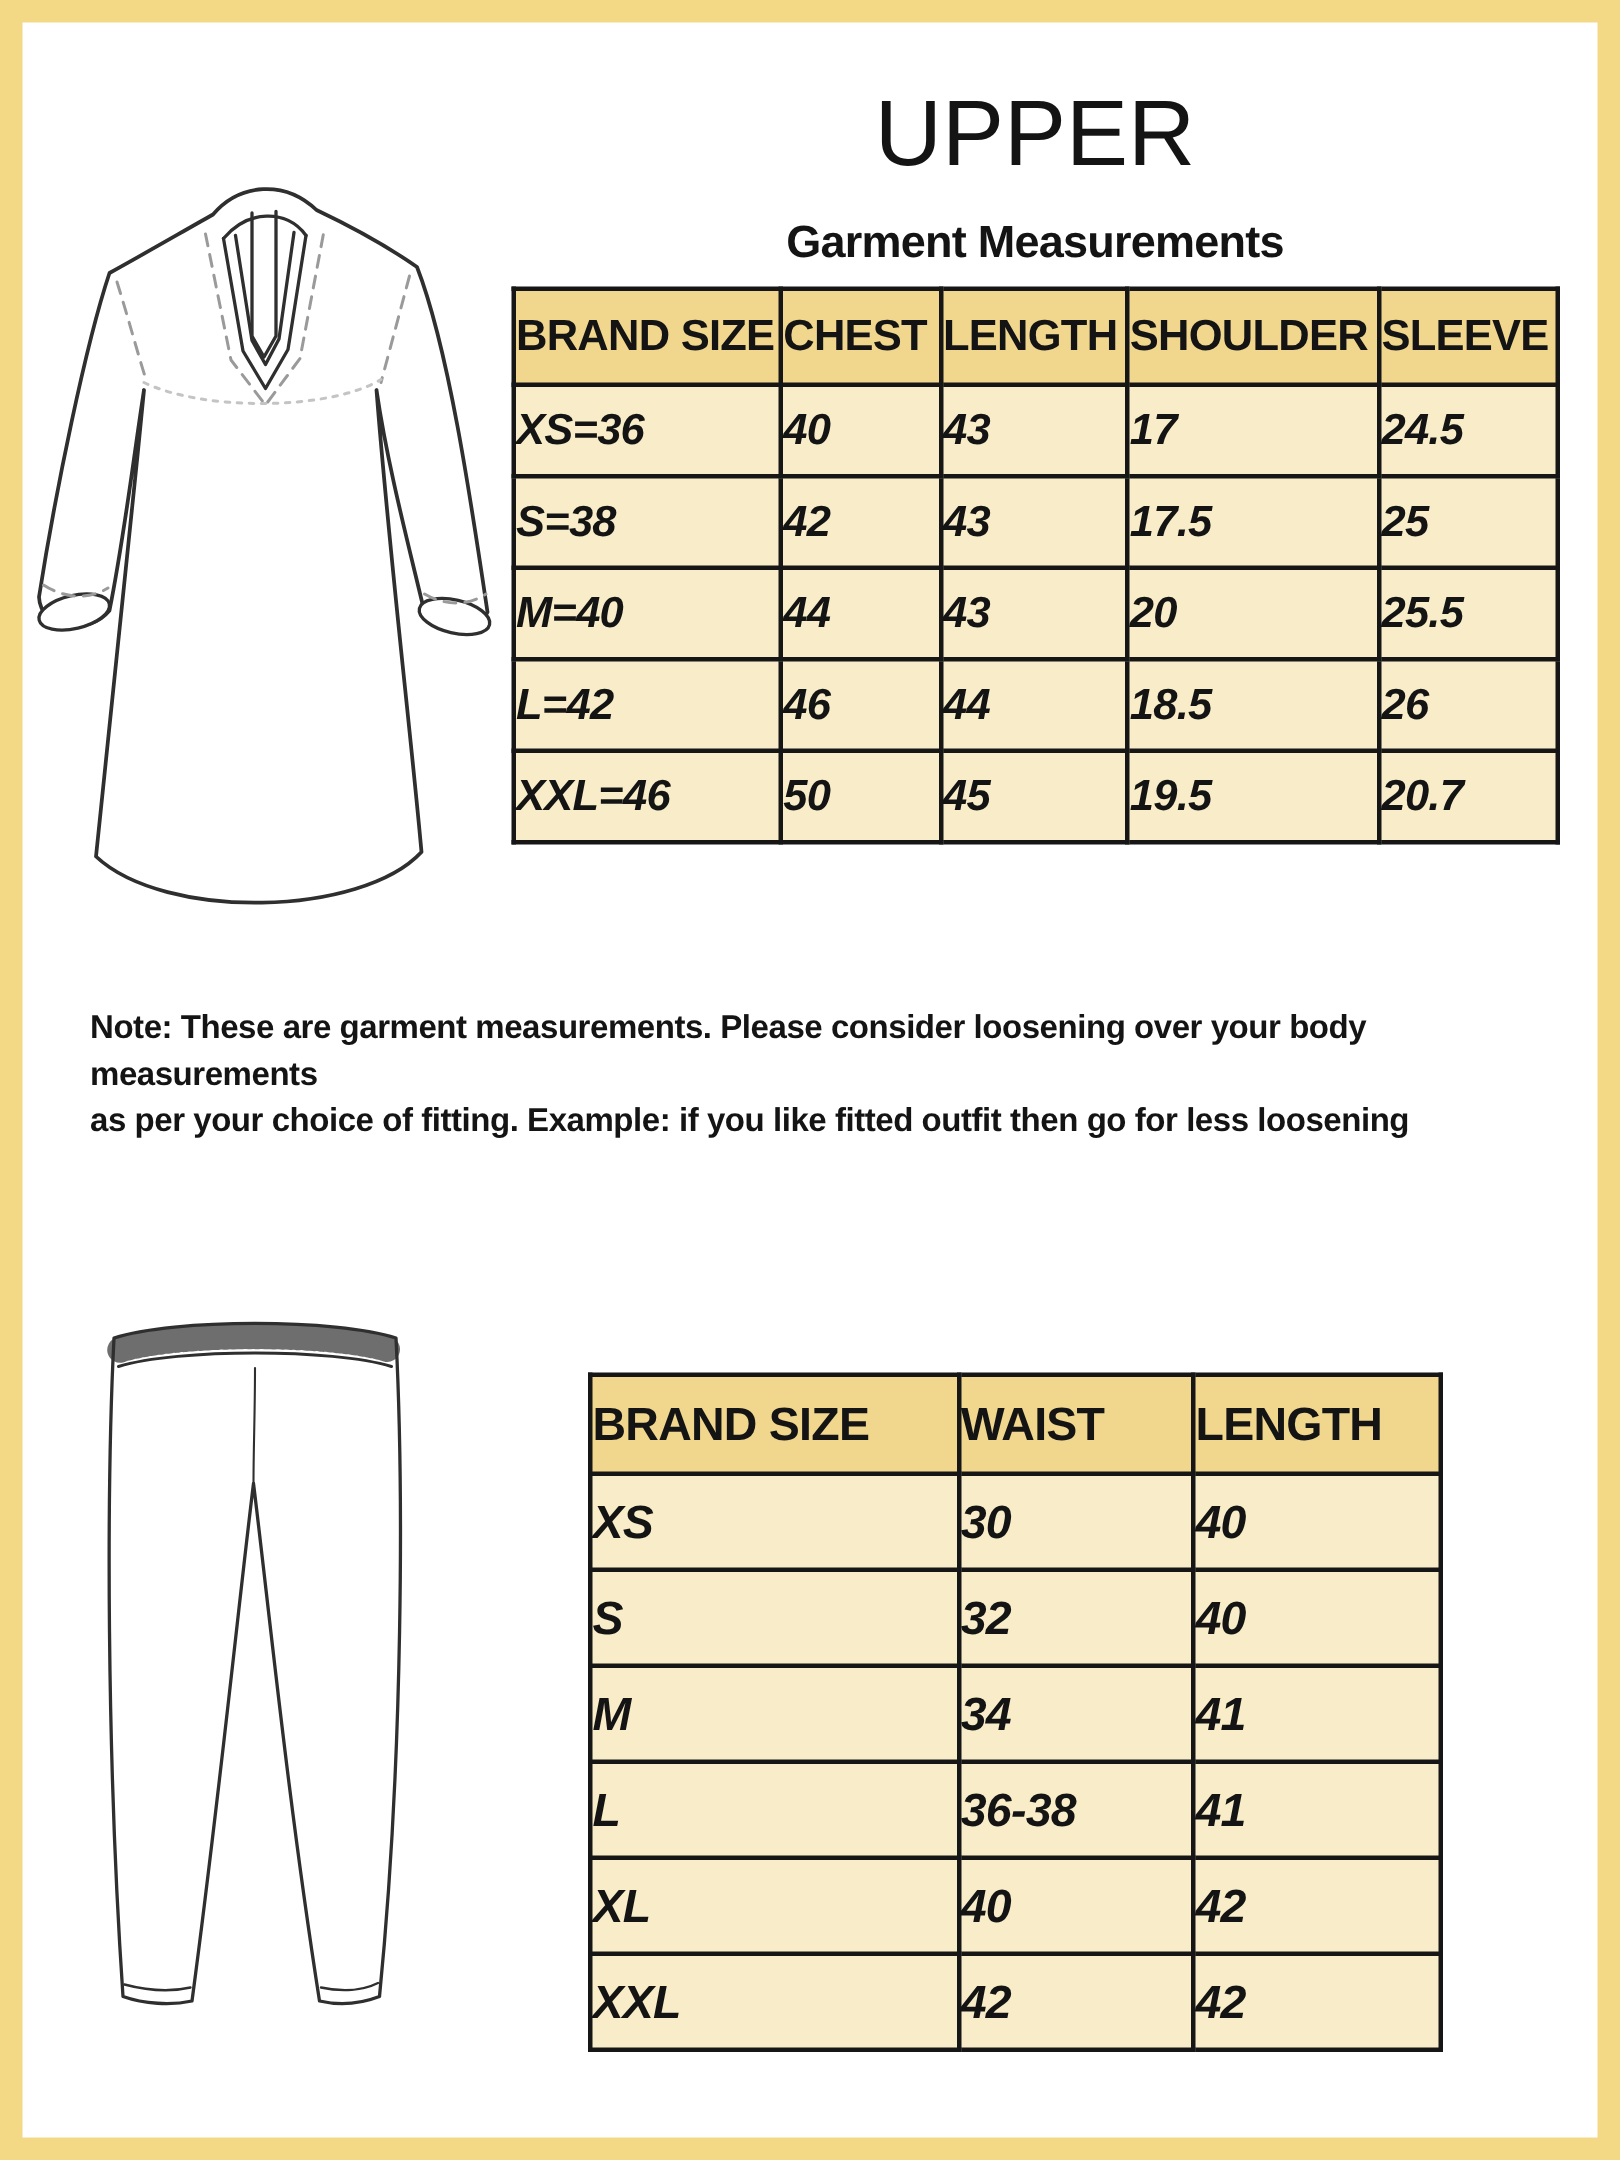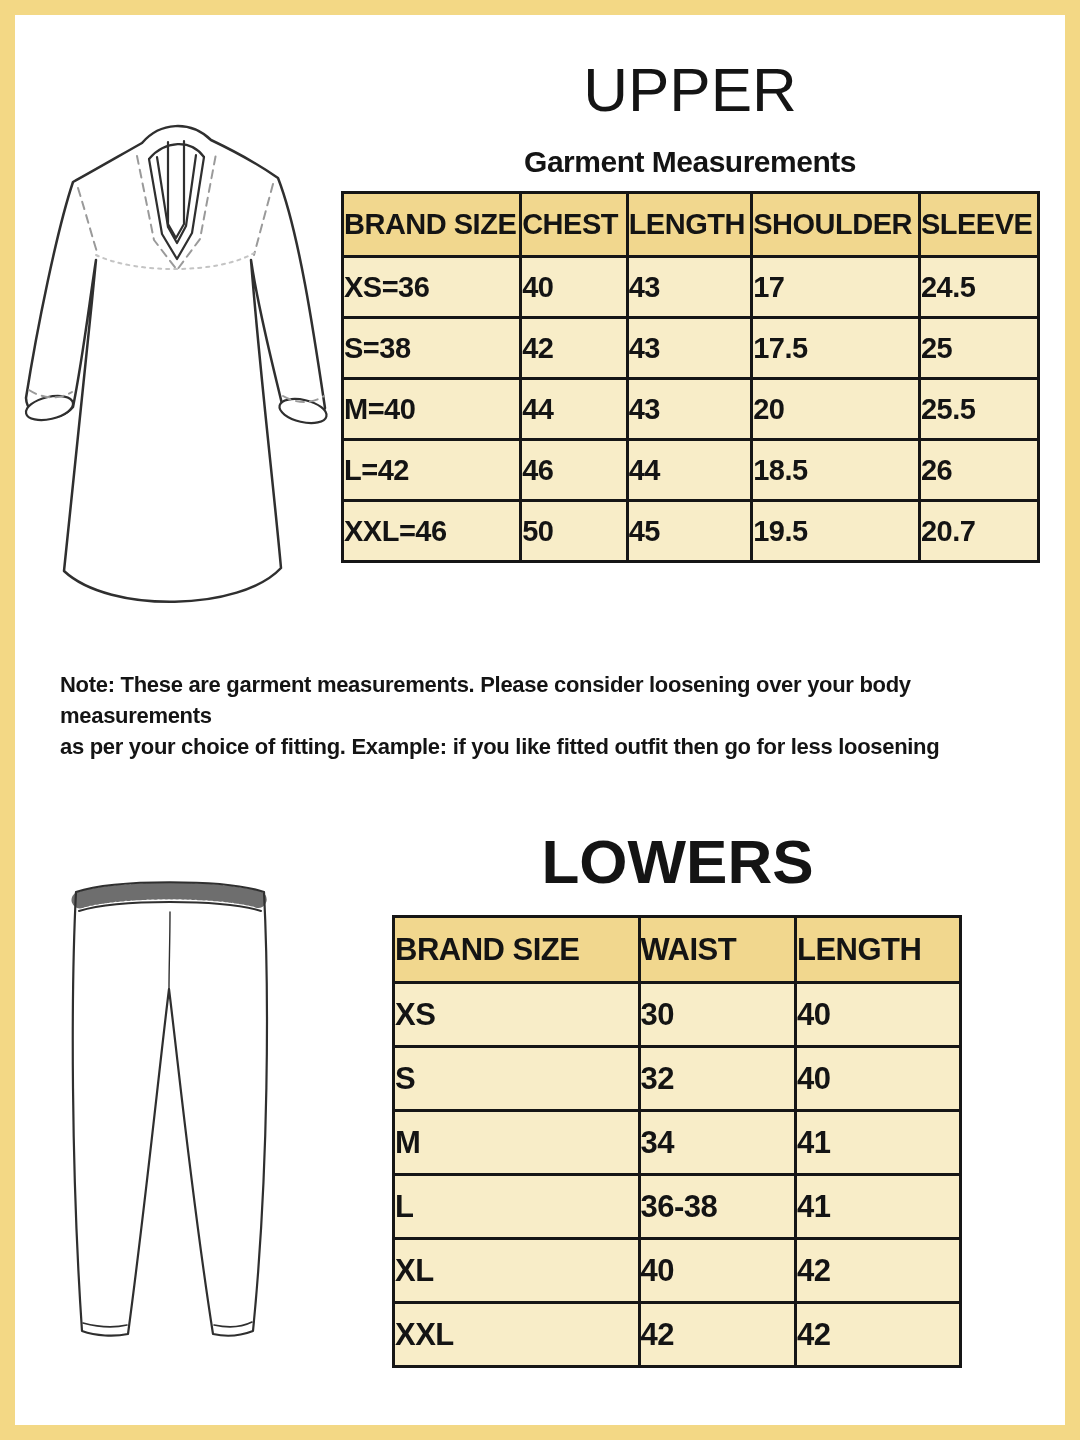--- a/index.html
+++ b/index.html
@@ -32,21 +32,21 @@
   }
   .sub-title{font-size:30px;font-weight:bold;margin-top:20px;letter-spacing:-0.5px;}
   table.sz{border-collapse:collapse;table-layout:fixed;position:absolute;}
   table.sz th,table.sz td{
     border:3px solid var(--line);
     text-align:left;vertical-align:middle;
     font-weight:bold;letter-spacing:-0.5px;
     padding:0;
   }
   table.sz th{background:var(--header-bg);}
-  table.sz td{background:var(--cell-bg);}
+  table.sz td{background:var(--cell-bg);font-style:italic;}
   .upper-table{left:326px;top:176px;width:699px;}
   .upper-table th{height:64px;font-size:29px;}
   .upper-table td{height:61px;font-size:29px;}
   
   .note{
     position:absolute;left:45px;top:654px;width:975px;
     font-size:22px;font-weight:bold;line-height:31px;
     letter-spacing:-0.3px;
   }
   
@@ -176,21 +176,20 @@
          C 1,300 1,120 6,22 Z" fill="#ffffff" fill-opacity="0" stroke="#2f2f2f" stroke-width="2.2"></path>
 
     <path d="M 9,41 C 48,29 152,29 191,41" stroke="#2f2f2f" stroke-width="2"></path>
 
     <path d="M 100,42 C 100,72 99,95 99,119" stroke="#2f2f2f" stroke-width="1.4"></path>
 
     <path d="M 13,453 C 28,457 44,458 57,455" stroke="#2f2f2f" stroke-width="1.6"></path>
     <path d="M 144,455 C 158,458 172,457 182,452" stroke="#2f2f2f" stroke-width="1.6"></path>
   </svg>
 
-  <div class="lowers-title">LOWERS</div>
 
   <table class="sz lowers-table">
     <colgroup>
       <col style="width:43.3%">
         <col style="width:27.6%">
         <col style="width:29.1%">
     </colgroup>
   <thead>
         <tr>
           <th>BRAND SIZE</th>

